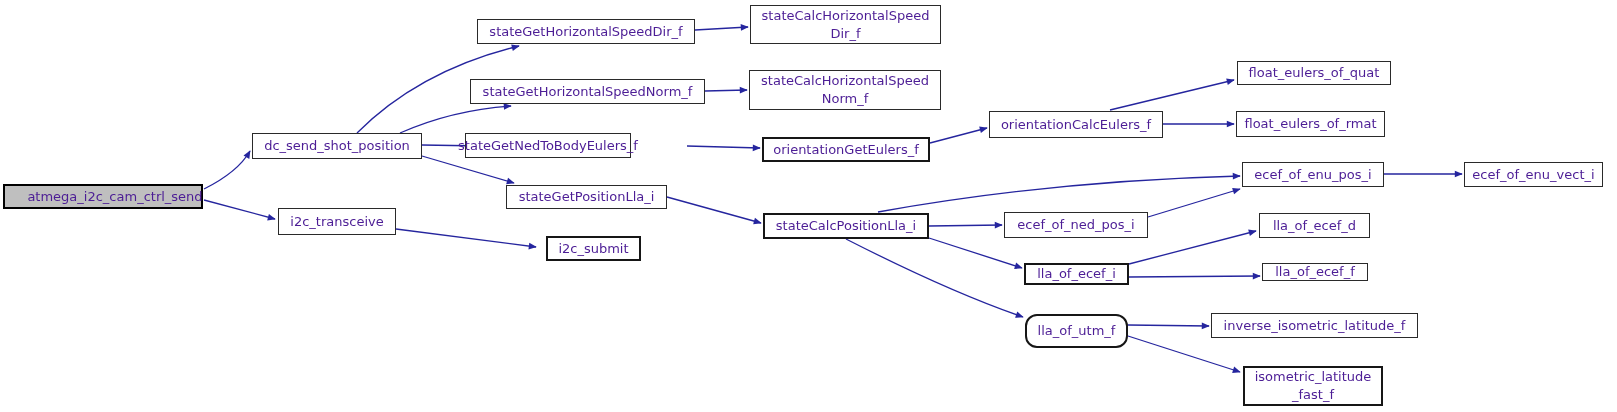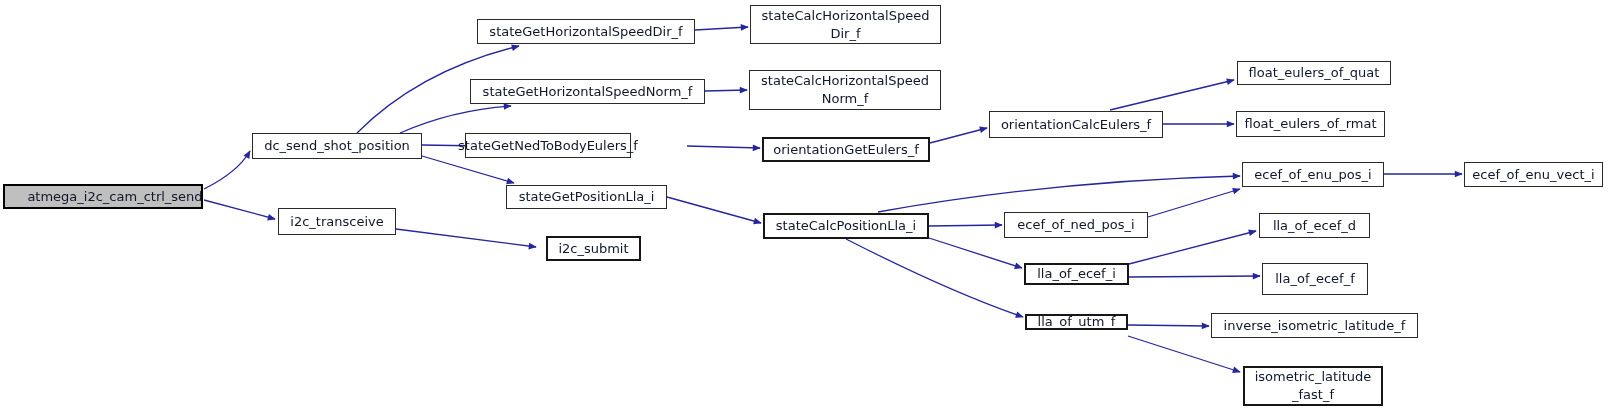--- a/index.html
+++ b/index.html
@@ -1,21 +1,21 @@
 <!DOCTYPE html>
 <html><head>
 <meta charset="utf-8">
 <style>
   html,body{margin:0;padding:0;background:#ffffff;}
   #stage{position:relative;width:1617px;height:412px;background:#ffffff;overflow:hidden;
          font-family:"DejaVu Sans","Liberation Sans",sans-serif;}
   #edges{position:absolute;left:0;top:0;width:1617px;height:412px;}
   .node{position:absolute;display:flex;align-items:center;justify-content:center;
         box-sizing:border-box;background:#ffffff;border:1px solid #2a2a2a;
-        color:#0f172a;font-size:13px;line-height:1.35;text-align:center;
+        color:#4c1d95;font-size:13px;line-height:1.35;text-align:center;
         white-space:pre-line;cursor:pointer;}
   .node.bold{border-width:2px;border-color:#161616;}
   .node.root{background:#bfbfbf;border:2px solid #000;cursor:default;padding-left:24px;}
 </style>
 </head>
 <body>
 
 <div id="stage">
   <svg id="edges" viewBox="0 0 1617 412">
     <defs>
@@ -66,19 +66,19 @@
       <div class="node" style="left: 989px; top: 111px; width: 174px; height: 27px;">orientationCalcEulers_f</div>
       <div class="node" style="left: 1237px; top: 61px; width: 154px; height: 24px;">float_eulers_of_quat</div>
       <div class="node" style="left: 1236px; top: 111px; width: 149px; height: 26px;">float_eulers_of_rmat</div>
       <div class="node" style="left: 506px; top: 185px; width: 161px; height: 24px;">stateGetPositionLla_i</div>
       <div class="node bold" style="left: 763px; top: 213px; width: 166px; height: 26px;">stateCalcPositionLla_i</div>
       <div class="node" style="left: 1004px; top: 212px; width: 144px; height: 26px;">ecef_of_ned_pos_i</div>
       <div class="node" style="left: 1242px; top: 162px; width: 142px; height: 25px;">ecef_of_enu_pos_i</div>
       <div class="node" style="left: 1464px; top: 162px; width: 139px; height: 25px;">ecef_of_enu_vect_i</div>
       <div class="node" style="left: 1259px; top: 213px; width: 111px; height: 25px;">lla_of_ecef_d</div>
       <div class="node bold" style="left: 1024px; top: 263px; width: 105px; height: 22px;">lla_of_ecef_i</div>
-      <div class="node" style="left: 1262px; top: 263px; width: 106px; height: 32px;">lla_of_ecef_f</div>
-      <div class="node bold" style="left: 1025px; top: 314px; width: 103px; height: 16px;">lla_of_utm_f</div>
+      <div class="node" style="left: 1262px; top: 263px; width: 106px; height: 18px;">lla_of_ecef_f</div>
+      <div class="node bold" style="left: 1025px; top: 314px; width: 103px; height: 34px; border-radius: 12px;">lla_of_utm_f</div>
       <div class="node" style="left: 1211px; top: 313px; width: 207px; height: 25px;">inverse_isometric_latitude_f</div>
       <div class="node bold" style="left: 1243px; top: 366px; width: 140px; height: 40px;">isometric_latitude
 _fast_f</div>
     </div>
 </div>
 
 </body></html>

